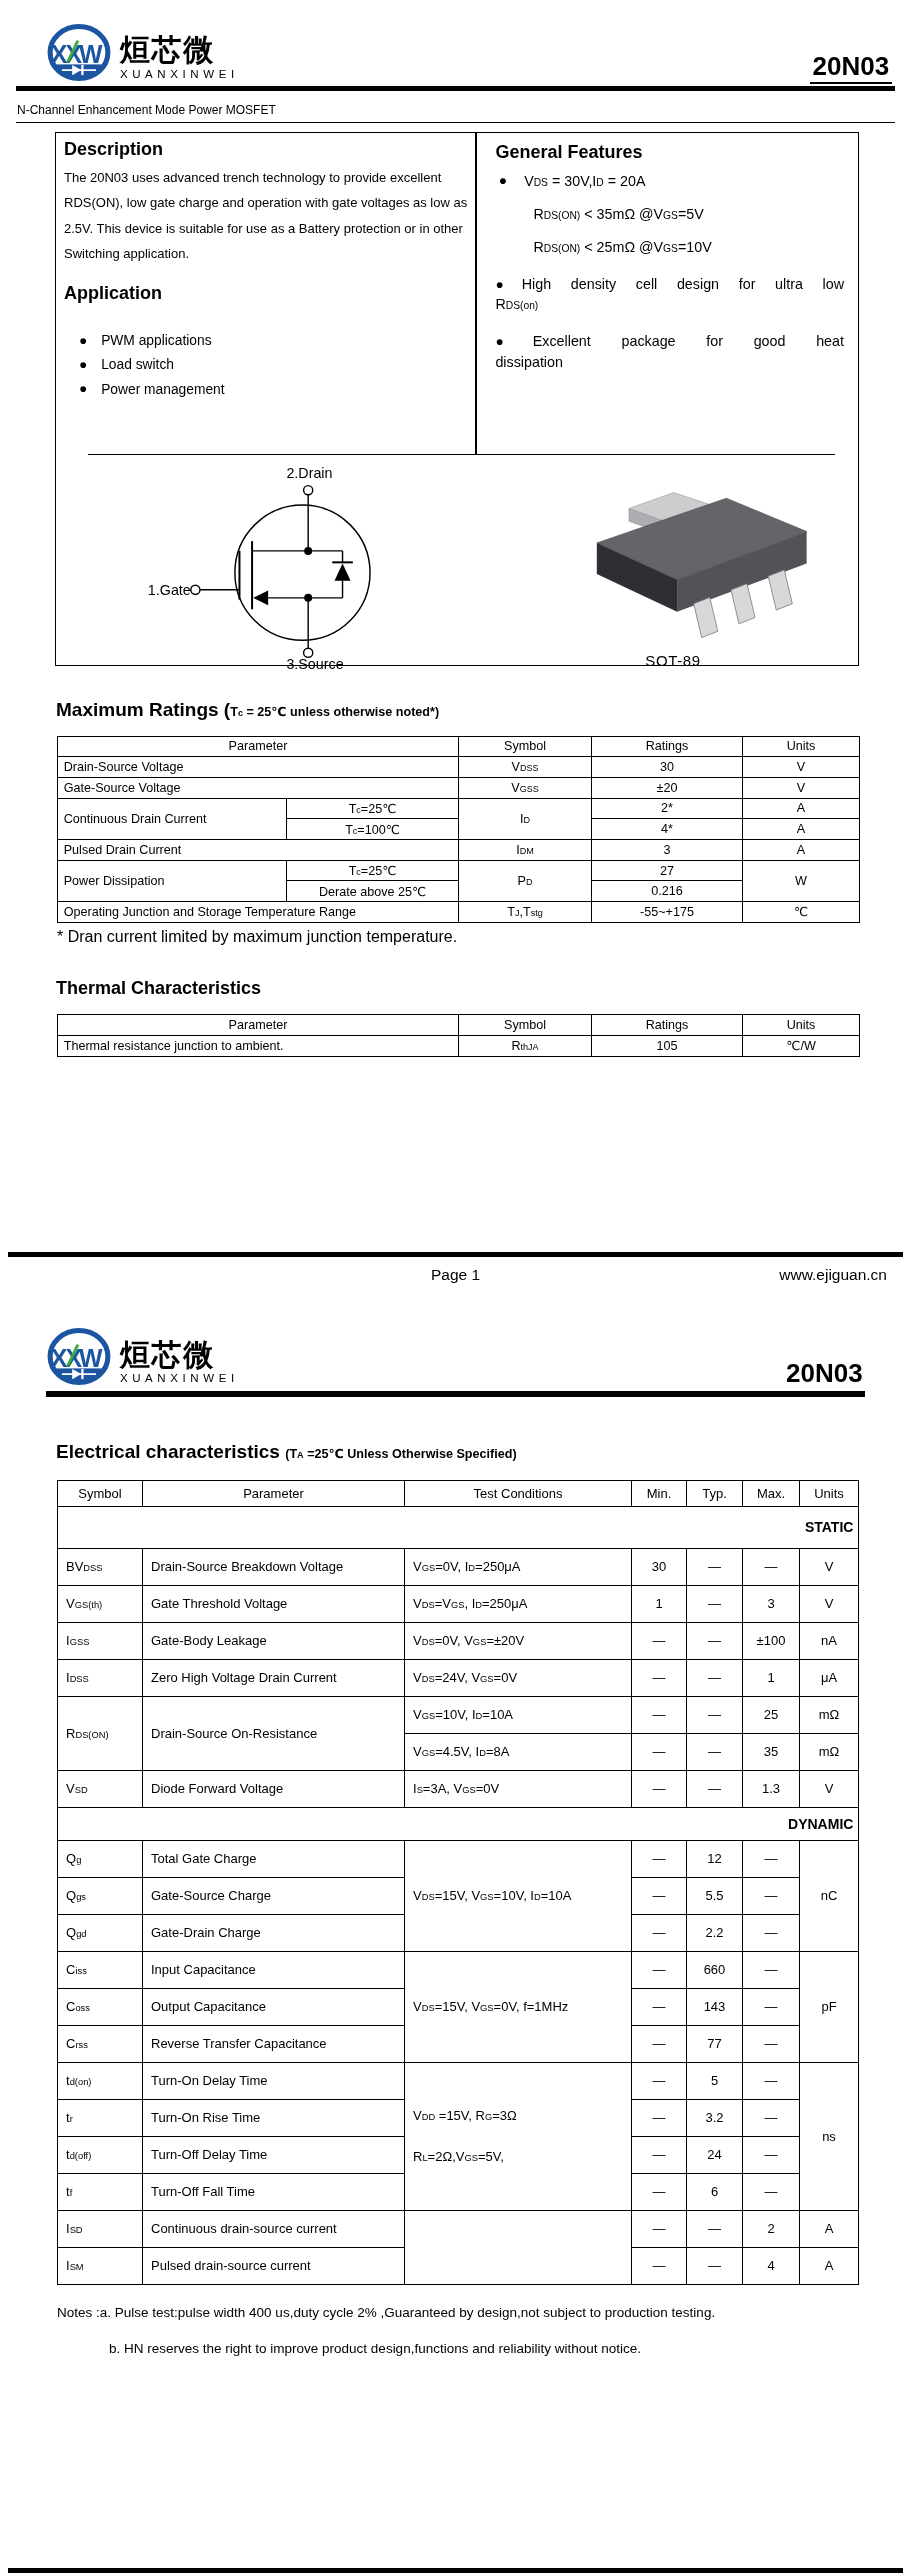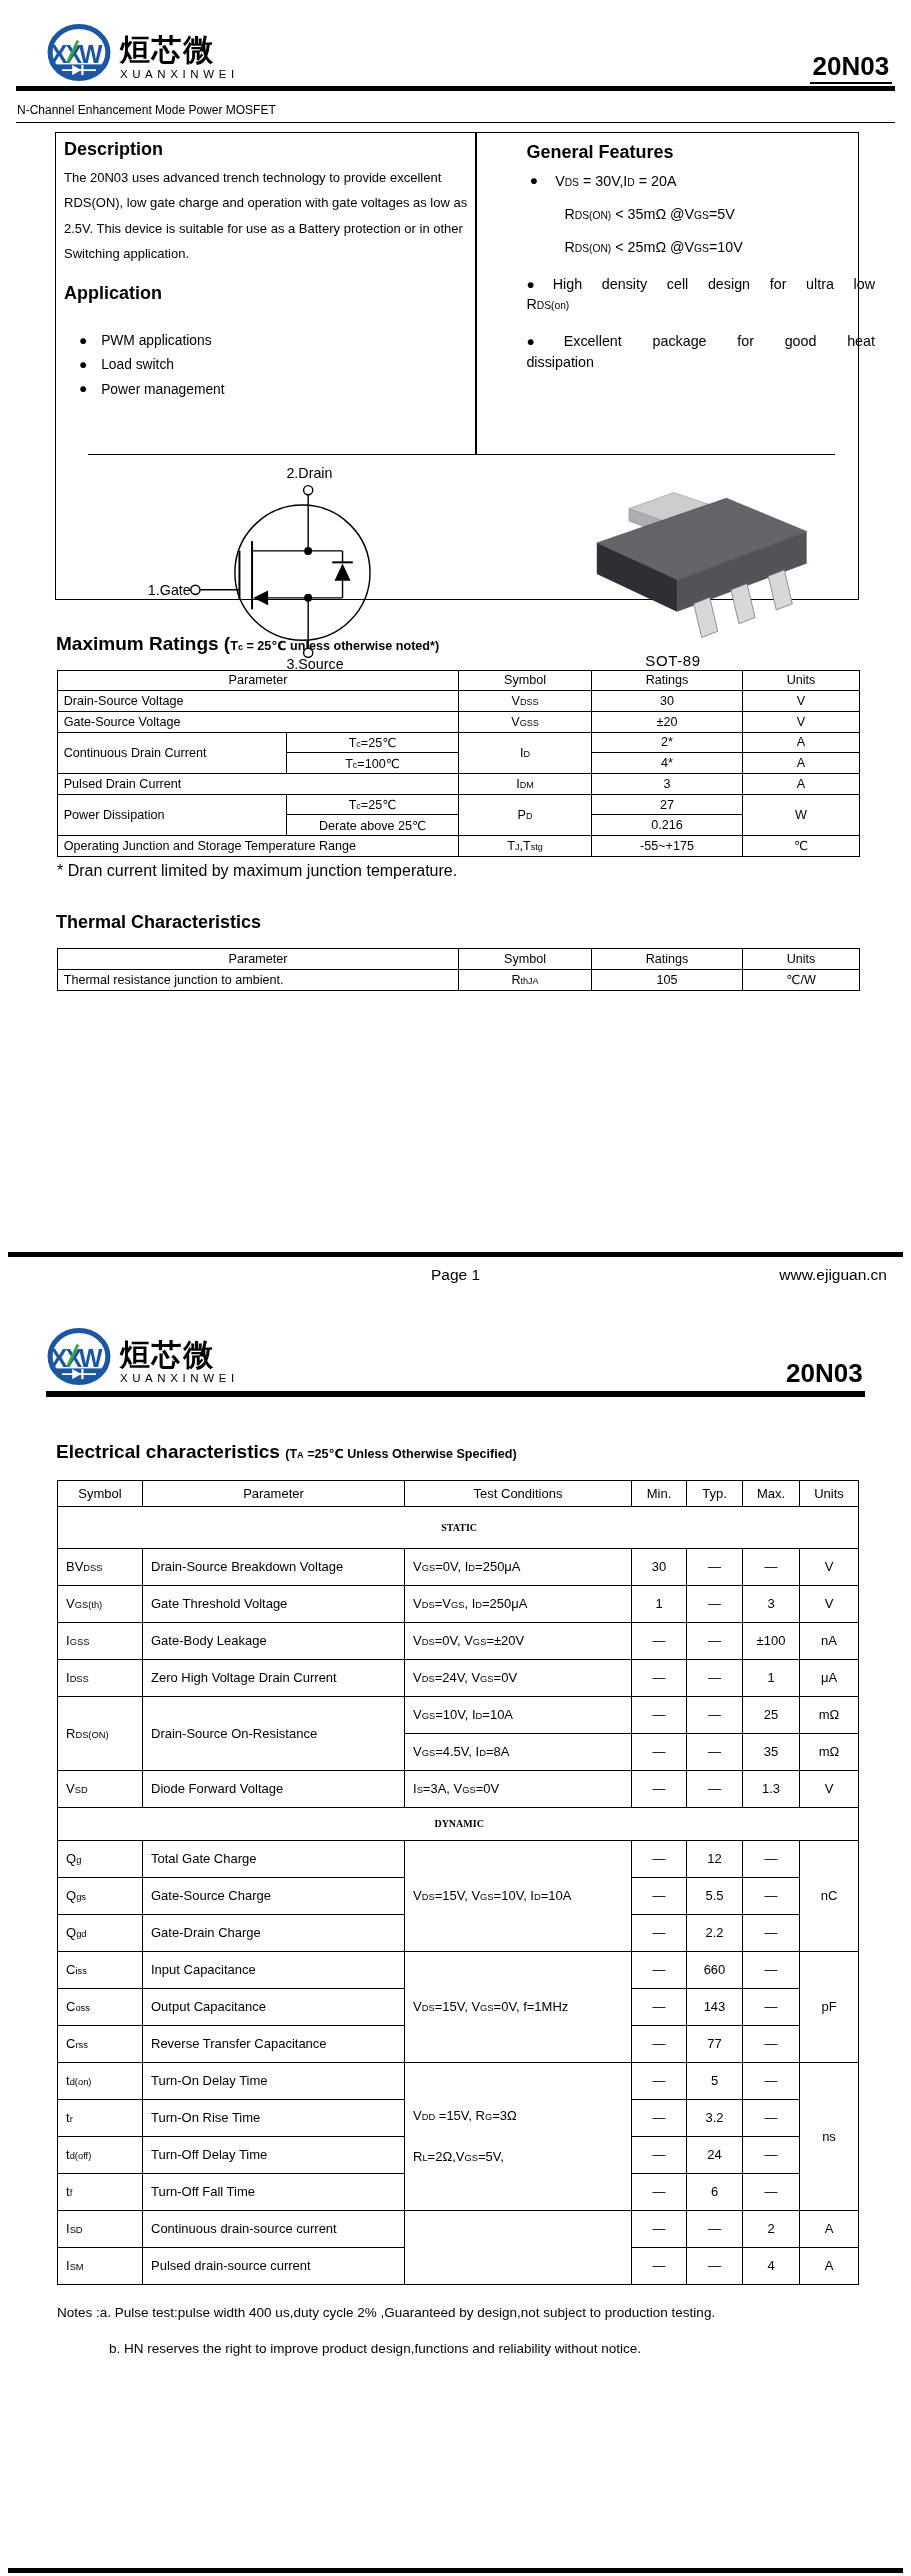--- a/index.html
+++ b/index.html
@@ -22,25 +22,25 @@
   .partno { font-size:26px; font-weight:bold; line-height:1.05; padding:0 2.3px 1.1px 2.3px; }
   .partno.u { border-bottom:2.3px solid #000; }
   .rule { height:5.2px; background:#000; margin:2.3px 16px 0 16px; }
   .rule2 { margin:3.4px 46px 0 46px; }
 
   
   .doctitle { font-size:12px; margin:11.5px 16px 5.2px 17px; font-weight:400; }
   .titlerule { height:1.1px; background:#000; margin:0 16px; }
 
   
-  .mainbox { position:relative; margin:8.6px 0 0 55px; width:804px; height:468px; border:1.1px solid #000;text-decoration:underline; }
+  .mainbox { position:relative; margin:8.6px 0 0 55px; width:804px; height:534px; border:1.1px solid #000;text-decoration:underline; }
   .vdiv { position:absolute; left:419px; top:0; width:1.7px; height:322px; background:#000; }
   .hdiv { position:absolute; left:32px; right:23px; top:321px; height:1.7px; background:#000; }
   .descCol { position:absolute; left:0; top:0; width:419px; padding:6.9px 6.9px 0 8px; }
-  .featCol { position:absolute; left:421px; top:0; width:383px; padding:9.2px 16px 0 18.4px;margin-left:31px; }
+  .featCol { position:absolute; left:421px; top:0; width:383px; padding:9.2px 16px 0 18.4px; }
   .sechead { font-size:18px; font-weight:bold; margin-bottom:4.6px; }
   .descBody { font-size:13px; line-height:1.95; width:405px; }
   .appblock { margin-top:17px; }
   .appItem { display:flex; align-items:center; gap:13.8px; font-size:13.8px; margin:9.2px 0 9.2px 15px; }
   .blt { font-size:13.8px; line-height:1; }
   .featB1 { display:flex; align-items:center; gap:17px; font-size:14.3px; margin:10.3px 0 0 3.4px; }
   .featSub { font-size:14.3px; margin:17px 0 0 38px; }
   .featJ { font-size:14.3px; margin-top:20.7px; text-align:justify; text-align-last:justify; }
   .featJ .blt { margin-right:2.3px; }
   .featCont { font-size:14.3px; margin-top:4.6px; }
@@ -57,21 +57,21 @@
   
   table.dt { border-collapse:collapse; margin:15px 0 0 57px; width:801px; table-layout:fixed; border:1.7px solid #000; }
   .dt th, .dt td { border:1.1px solid #000; font-size:12.6px; font-weight:normal; padding:2.3px 5.7px; text-align:center; height:20.7px; }
   .dt td.l, .dt th.l { text-align:left; }
   .footnote { margin:5.7px 0 0 57px; font-size:16px; }
 
   table.et { border-collapse:collapse; margin:17px 0 0 57px; width:801px; table-layout:fixed; border:1.7px solid #000; }
   .et th, .et td { border:1.1px solid #000; font-size:13px; font-weight:normal; text-align:center; padding:2.3px 4.6px; height:37px; }
   .et th { height:26px; }
   .et td.l { text-align:left; padding-left:8px; }
-  .et td.sec { text-align:center; font-weight:bold; font-size:10px; height:42px; padding-left:6.9px;font-family:Liberation Serif, serif; }
+  .et td.sec { text-align:right; font-weight:bold; font-size:14px; height:42px; padding-left:6.9px; }
   .condline2 { margin-top:26px; }
 
   .sx { font-size:0.72em; }
 
   .notes1 { margin:20.7px 0 0 57px; font-size:13.5px; }
   .notes2 { margin:20.7px 0 0 109px; font-size:13.5px; }
 
   
   .footer { position:absolute; left:0; width:100%;margin-top:36px; }
   .f1 { top:1216px; } .f2 { top:1244px; }

